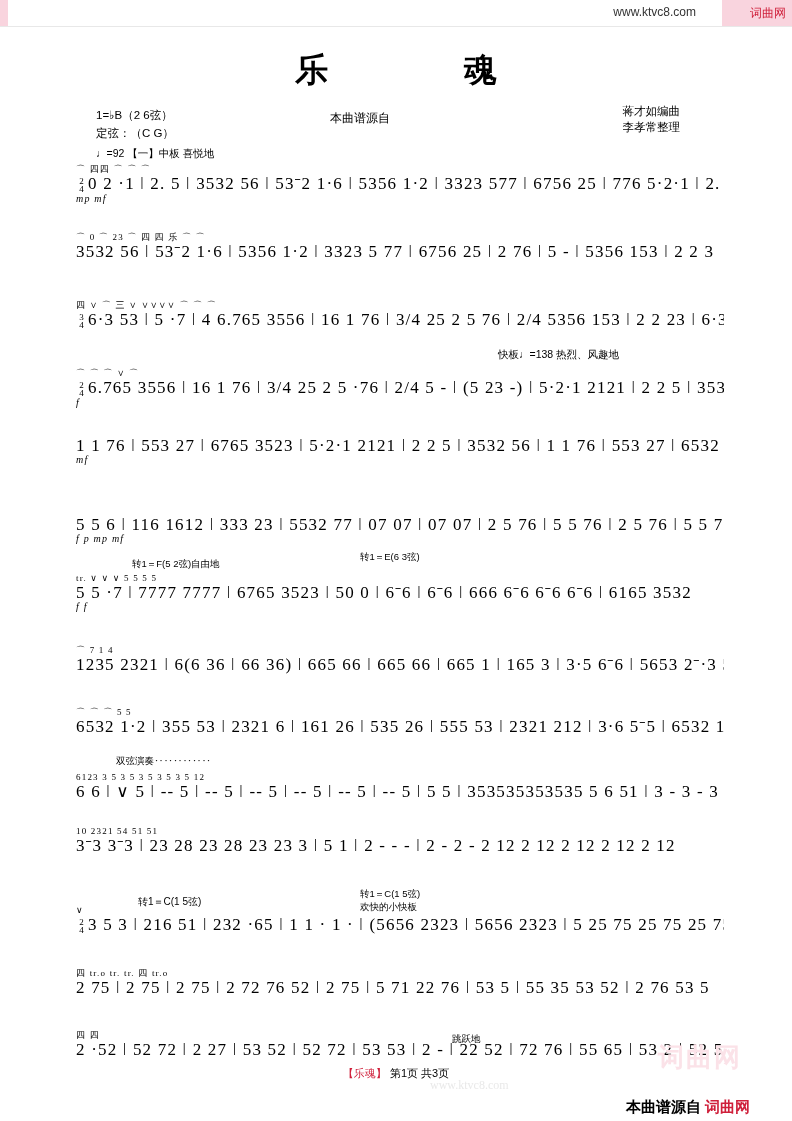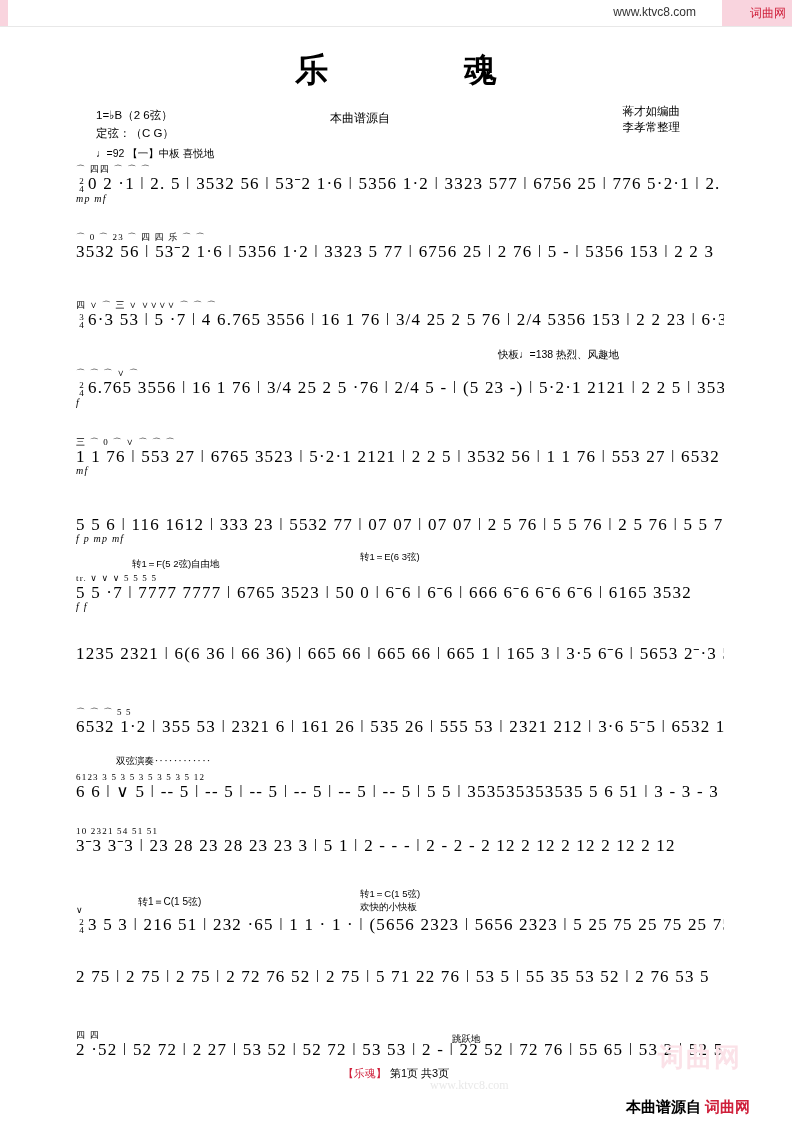--- a/index.html
+++ b/index.html
@@ -143,38 +143,38 @@
     <span class="dyn"></span>
   </div>
 
   <div class="row" style="top:368px">
     <span class="orn">⌒             ⌒         ⌒                    ∨      ⌒</span>
     <span class="nums"><span class="meter"><b>2</b><b>4</b></span><span>6.765 3556 ǀ 16 1 76 ǀ 3/4 25 2 5 ·76 ǀ 2/4 5 - ǀ (5 23 -) ǀ 5·2·1 2121 ǀ 2 2 5 ǀ 3532 5·6</span></span>
     <span class="dyn">f</span>
   </div>
 
   <div class="row" style="top:437px">
-    <span class="orn">三  ⌒    0          ⌒            ∨        ⌒     ⌒        ⌒</span>
     <span class="nums">1 1 76 ǀ 553 27 ǀ 6765 3523 ǀ 5·2·1 2121 ǀ 2 2 5 ǀ 3532 56 ǀ 1 1 76 ǀ 553 27 ǀ 6532 1217 ǀ 6765 3523</span>
     <span class="dyn">mf</span>
   </div>
 
   <div class="row" style="top:505px">
     <span class="orn"></span>
     <span class="nums">5 5 6 ǀ 116 1612 ǀ 333 23 ǀ 5532 77 ǀ 07 07 ǀ 07 07 ǀ 2 5 76 ǀ 5 5 76 ǀ 2 5 76 ǀ 5 5 76 ǀ 576 576 ǀ 576 576</span>
     <span class="dyn">f    p                                           mp        mf</span>
   </div>
 
   <div class="row" style="top:573px">
     <span class="orn">tr.  ∨                                     ∨     ∨     5 5   5 5</span>
     <span class="nums">5 5 ·7 ǀ 7777 7777 ǀ 6765 3523 ǀ 50 0 ǀ 6ˉ6 ǀ 6ˉ6 ǀ 666 6ˉ6 6ˉ6 6ˉ6 ǀ 6165 3532</span>
     <span class="dyn">f   f</span>
   </div>
 
   <div class="row" style="top:645px">
+    <span class="orn">⌒                                                           7     1     4</span>
     <span class="nums">1235 2321 ǀ 6(6 36 ǀ 66 36) ǀ 665 66 ǀ 665 66 ǀ 665 1 ǀ 165 3 ǀ 3·5 6ˉ6 ǀ 5653 2ˉ·3 5ˉ</span>
     <span class="dyn"></span>
   </div>
 
   <div class="row" style="top:707px">
     <span class="orn">⌒           ⌒         ⌒          5           5</span>
     <span class="nums">6532 1·2 ǀ 355 53 ǀ 2321 6 ǀ 161 26 ǀ 535 26 ǀ 555 53 ǀ 2321 212 ǀ 3·6 5ˉ5 ǀ 6532 1·2 ǀ 355 57</span>
     <span class="dyn"></span>
   </div>
 
@@ -190,20 +190,21 @@
     <span class="dyn"></span>
   </div>
 
   <div class="row" style="top:905px">
     <span class="orn">∨</span>
     <span class="nums"><span class="meter"><b>2</b><b>4</b></span><span>3 5 3 ǀ 216 51 ǀ 232 ·65 ǀ 1 1 · 1 · ǀ (5656 2323 ǀ 5656 2323 ǀ 5 25 75 25 75 25 75)</span></span>
     <span class="dyn"></span>
   </div>
 
   <div class="row" style="top:968px">
+    <span class="orn">四     tr.o                     tr.        tr.                         四   tr.o</span>
     <span class="nums">2 75 ǀ 2 75 ǀ 2 75 ǀ 2 72 76 52 ǀ 2 75 ǀ 5 71 22 76 ǀ 53 5 ǀ 55 35 53 52 ǀ 2 76 53 5</span>
     <span class="dyn"></span>
   </div>
 
   <div class="row" style="top:1030px">
     <span class="orn">四                                     四</span>
     <span class="nums">2 ·52 ǀ 52 72 ǀ 2 27 ǀ 53 52 ǀ 52 72 ǀ 53 53 ǀ 2 - ǀ 22 52 ǀ 72 76 ǀ 55 65 ǀ 53 2 ǀ 52 52</span>
     <span class="dyn"></span>
   </div>
 

